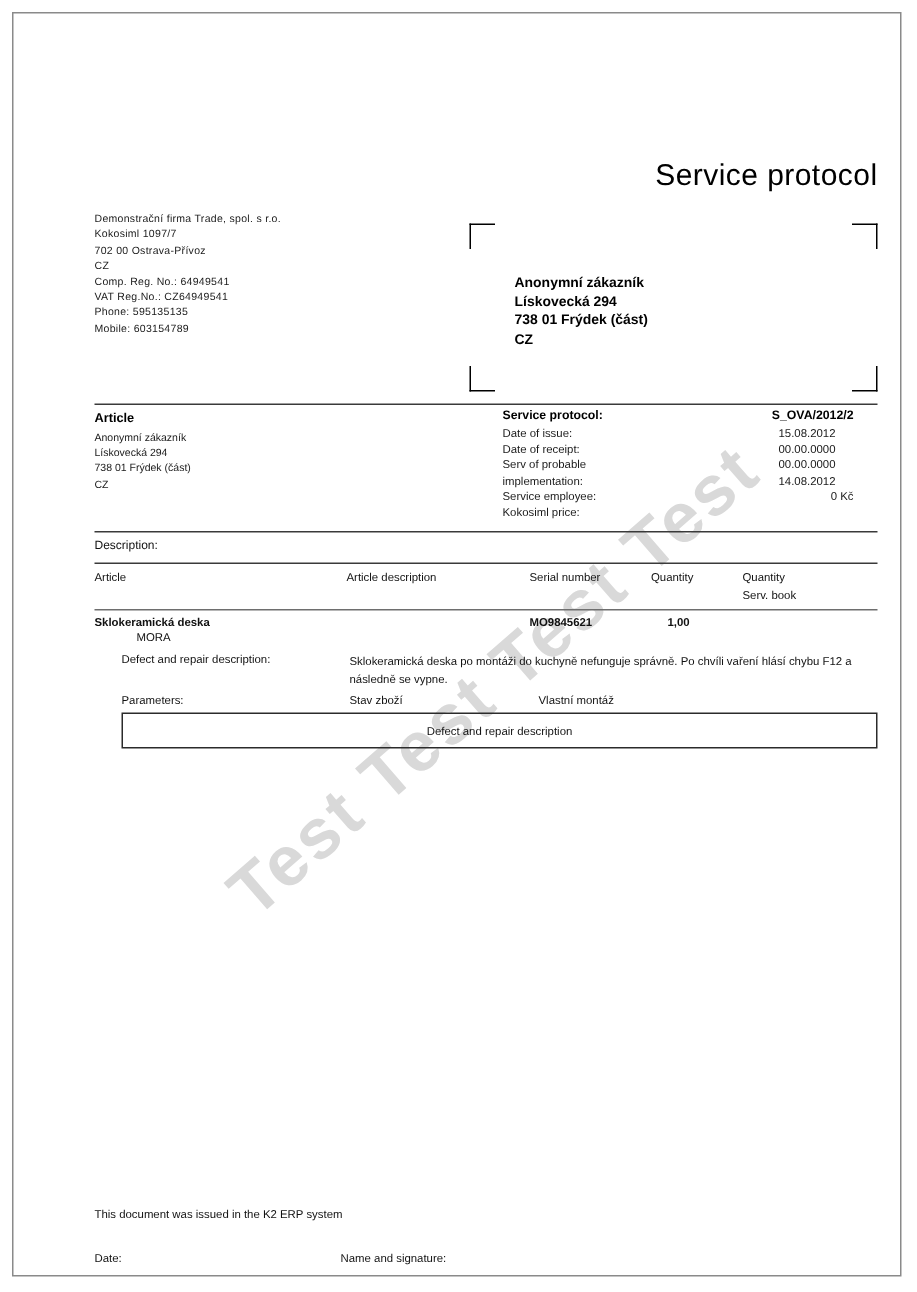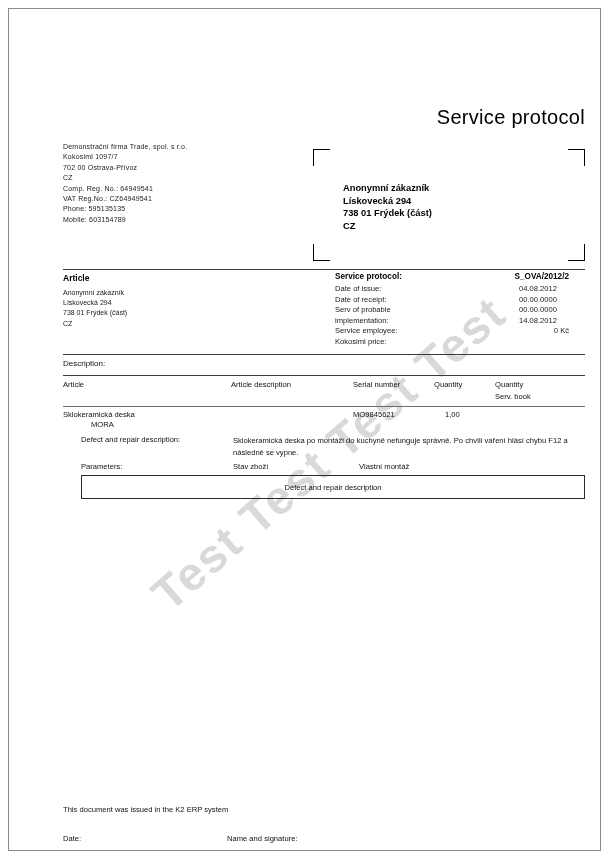--- a/index.html
+++ b/index.html
@@ -214,20 +214,21 @@
     position: absolute;
     left: 8px;
     top: 401px;
     width: 522px;
     font-size: 7.6px;
     color: #111;
   }
   .item .cell {
     position: absolute;
     top: 0;
+    font-weight: bold;
   }
   .item .name2 {
     position: absolute;
     top: 10px;
     left: 0;
     padding-left: 28px;
   }
 
   .defect {
     position: absolute;
@@ -342,21 +343,21 @@
           <div class="line">CZ</div>
         </div>
 
         <div class="protocol">
           <div class="prow first">
             <span class="plabel">Service protocol:</span>
             <span class="pval">S_OVA/2012/2</span>
           </div>
           <div class="prow">
             <span class="plabel">Date of issue:</span>
-            <span class="pval">04.08.2012</span>
+            <span class="pval">15.08.2012</span>
           </div>
           <div class="prow">
             <span class="plabel">Date of receipt:</span>
             <span class="pval">00.00.0000</span>
           </div>
           <div class="prow">
             <span class="plabel">Serv of probable</span>
             <span class="pval">00.00.0000</span>
           </div>
           <div class="prow">

